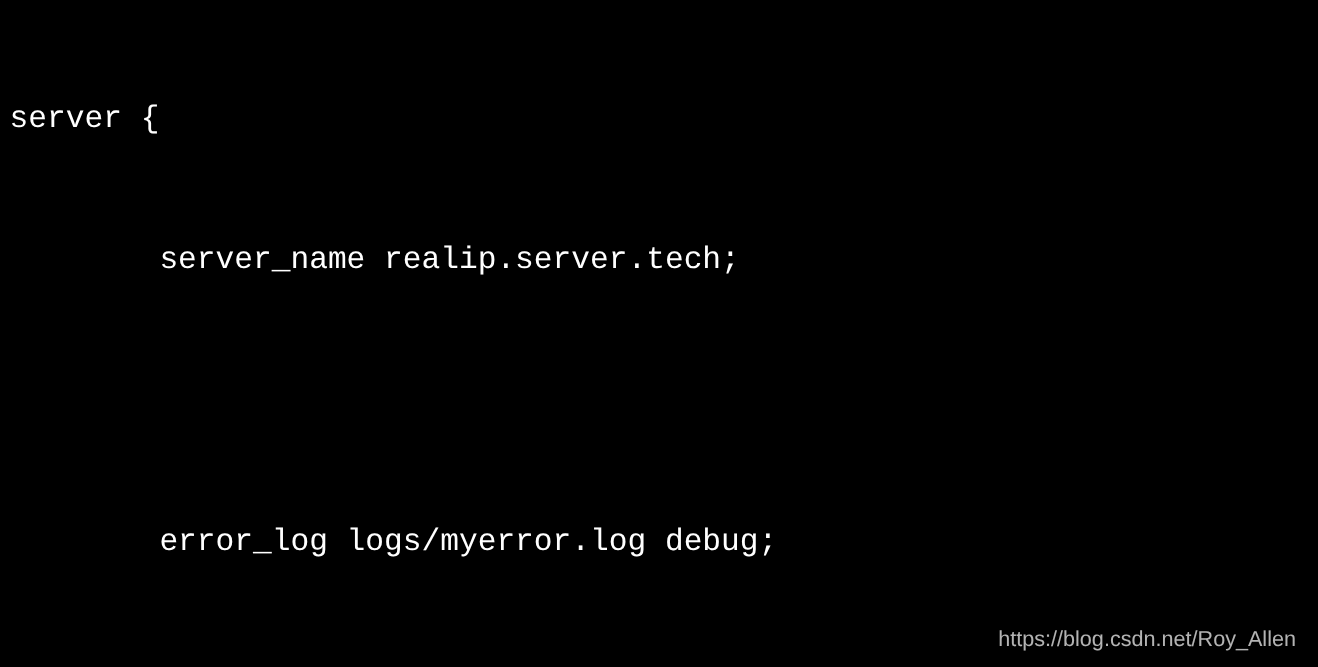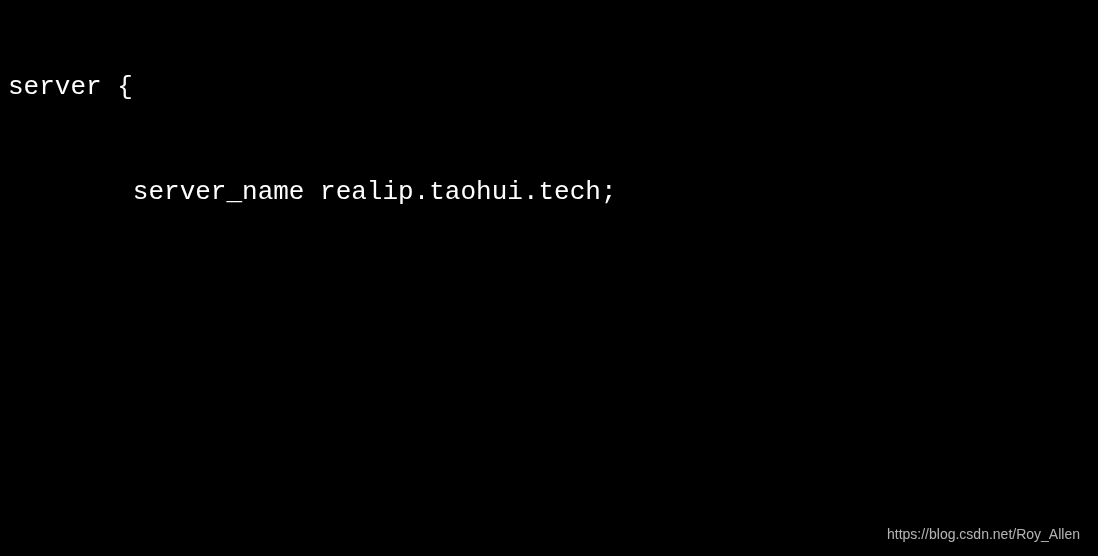--- a/index.html
+++ b/index.html
@@ -18,39 +18,41 @@
       position: relative;
       overflow: hidden;
     }
     .terminal {
       padding: 0px 8px;
       white-space: pre;
     }
     .line {
       display: block;
       min-height: 35px;
+      margin-top: 12px;
     }
     .watermark {
       position: absolute;
       bottom: 12px;
       right: 18px;
       color: #e0e0e0;
-      font-size: 14px;
+      font-size: 18px;
       font-family: Arial, sans-serif;
       font-weight: 300;
       opacity: 0.8;
     }
   </style>
 </head>
 <body>
 
 <div class="terminal">
   <span class="line">server {</span>
-  <span class="line">        server_name realip.taohui.tech;</span>
+  <span class="line">        server_name realip.server.tech;</span>
   <span class="line"></span>
+  <span class="line">        error_log logs/myerror.log debug;</span>
   
   
   
   
   
   
   
   
   
   

